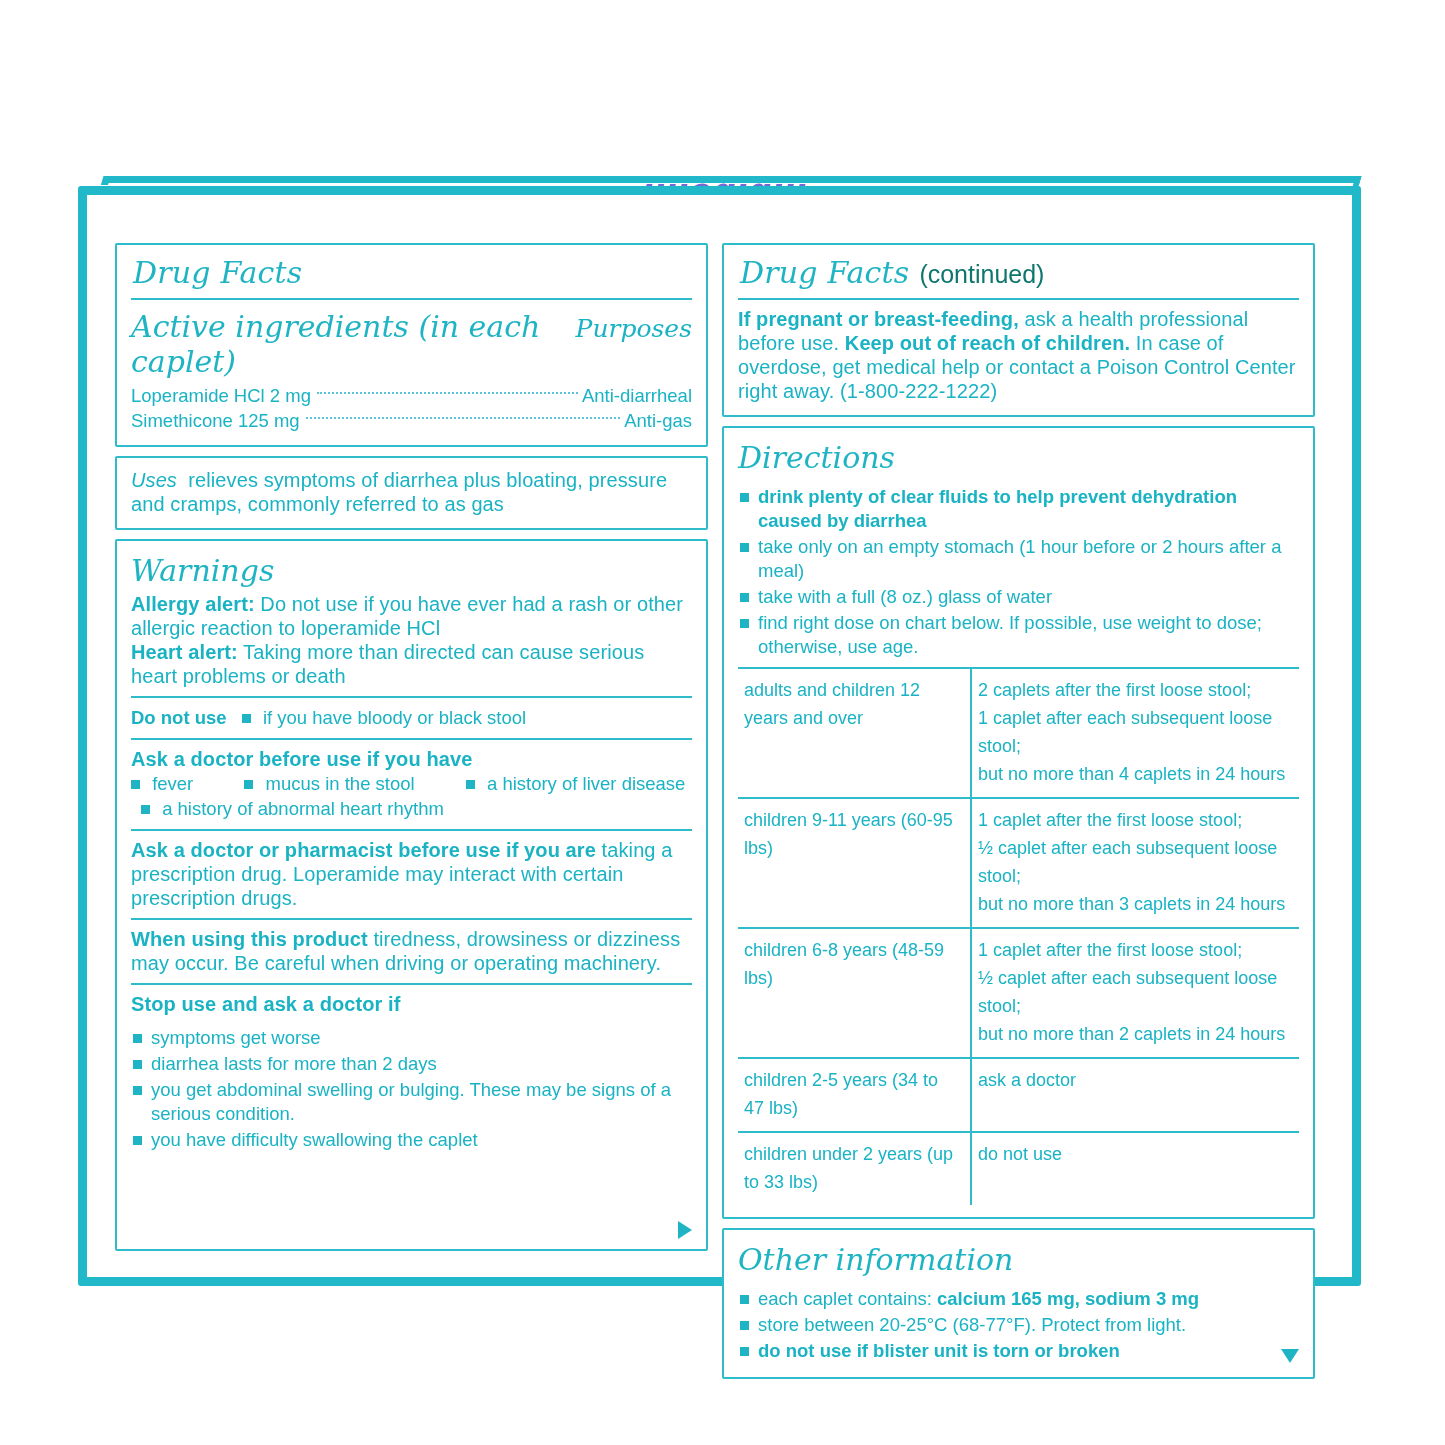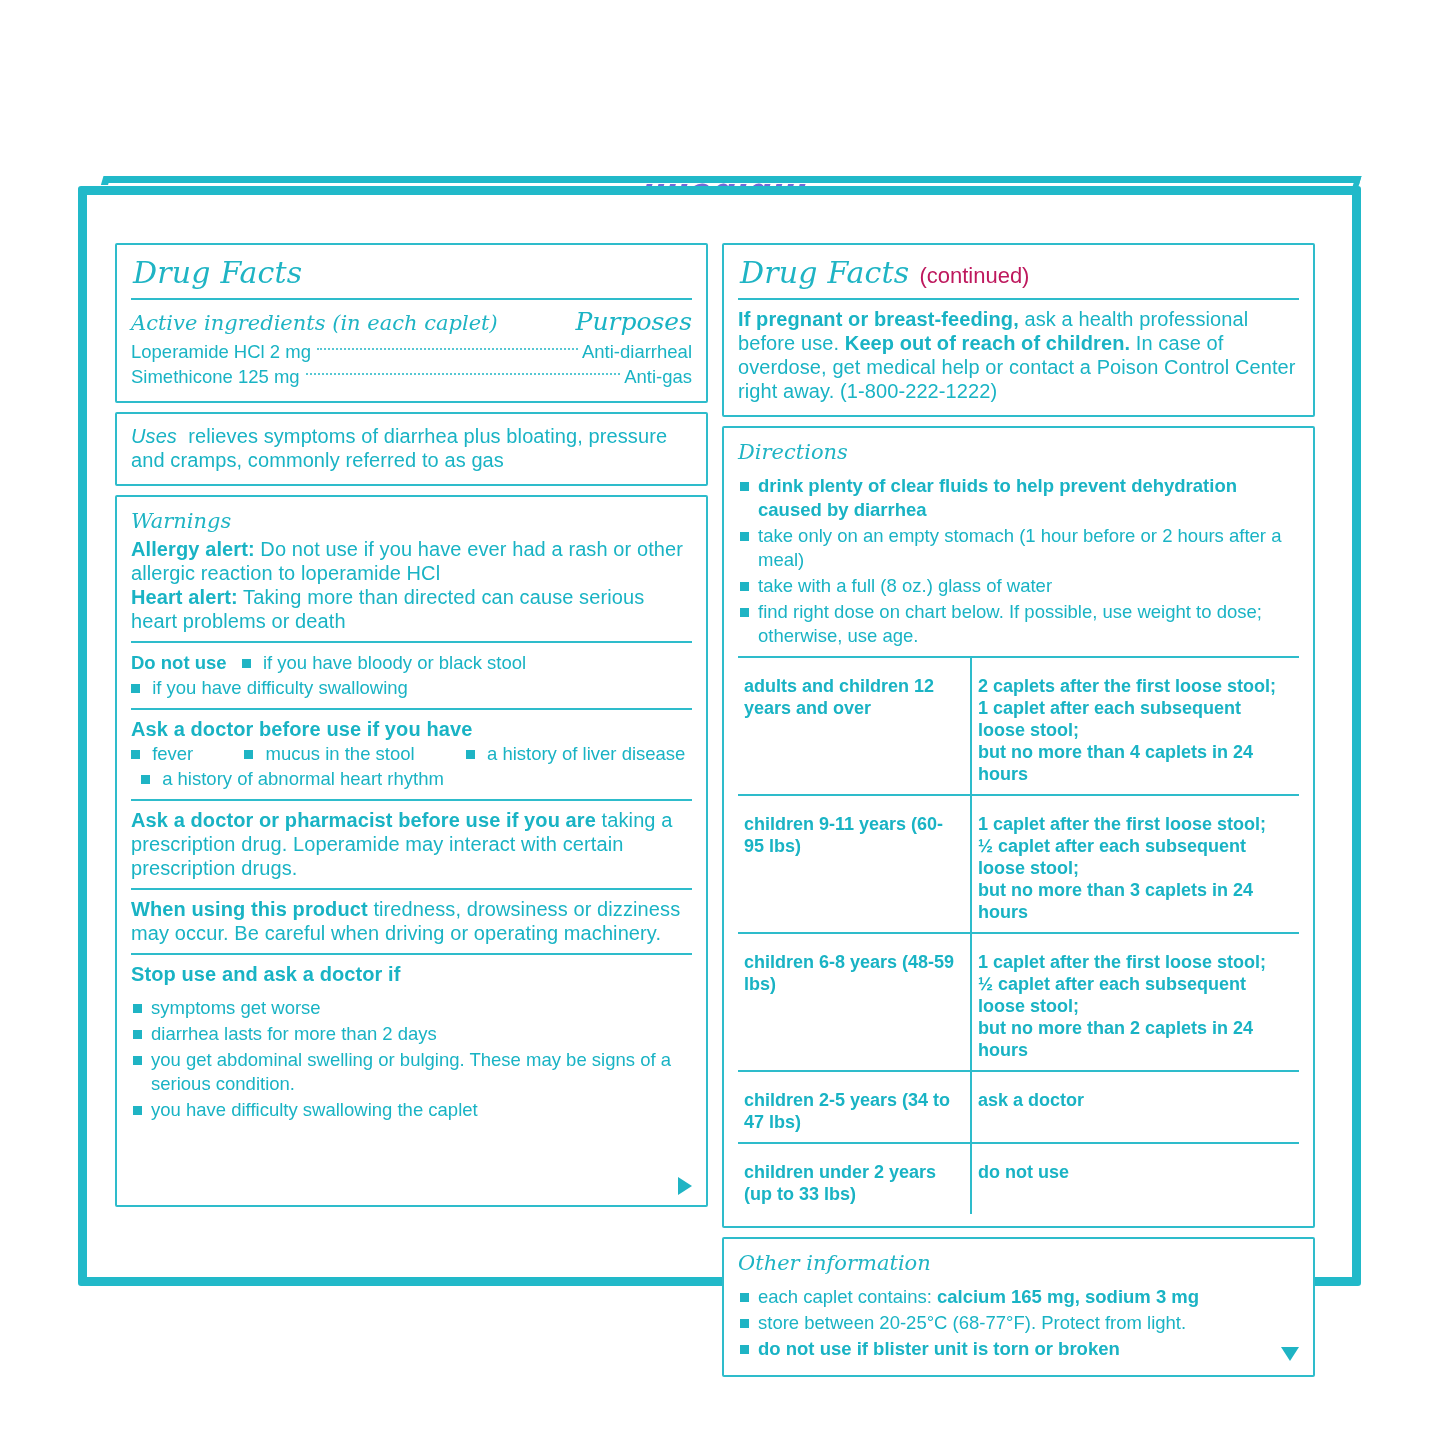--- a/index.html
+++ b/index.html
@@ -90,26 +90,26 @@
     margin:0 0 4px 2px;
     color:#1fb4c4;
     letter-spacing:.2px;
   }
   .dfhead{
     display:flex;align-items:baseline;gap:10px;
     margin:0 0 6px 2px;
   }
   .dfhead .cont{
     font-family:"Liberation Sans", sans-serif;
-    font-style:normal;font-size:22px;color:#be185d;
+    font-style:normal;font-size:25px;color:#0f766e;
   }
   h2.sect{
     font-family:"DejaVu Serif", serif;
     font-style:italic;font-weight:400;
-    font-size:21px;margin:2px 0 4px 0;color:#1fb4c4;
+    font-size:30px;margin:2px 0 4px 0;color:#1fb4c4;
   }
   .sect-inline{
     display:flex;justify-content:space-between;align-items:baseline;
   }
   .sect-inline .right{
     font-family:"DejaVu Serif", serif;font-style:italic;font-size:25px;
   }
   .body{font-size:20px;line-height:24px;letter-spacing:.1px;}
   .b{font-weight:700;}
   .dotline{
@@ -139,23 +139,22 @@
   }
   .inlinegrp{font-size:18.5px;line-height:25px;}
 
   
   table.dose{
     width:100%;border-collapse:collapse;margin-top:8px;font-size:18px;
   }
   table.dose td{
     border-top:2px solid #2ebccb;
     vertical-align:top;
-    padding:17px 8px 9px 6px;
-    line-height:22px;
-    font-weight:bold;
+    padding:7px 8px 9px 6px;
+    line-height:28px;
   }
   table.dose tr td:first-child{width:218px;border-right:2px solid #2ebccb;}
 
   .arrow-r{
     position:absolute;right:14px;bottom:10px;
     width:0;height:0;border-left:14px solid #1fb4c4;
     border-top:9px solid transparent;border-bottom:9px solid transparent;
   }
   .arrow-d{
     position:absolute;right:14px;bottom:14px;
@@ -220,24 +219,20 @@
           <div class="body">
             <span class="b">Heart alert:</span>
             <span>Taking more than directed can cause serious heart problems or death</span>
           </div>
 
           <div class="hr"></div>
           <div class="inlinegrp">
             <span class="b">Do not use</span>
             <span class="inlinesq"></span>
             <span>if you have bloody or black stool</span>
-          </div>
-          <div class="inlinegrp">
-            <span class="inlinesq" style="margin-left:0;"></span>
-            <span>if you have difficulty swallowing</span>
           </div>
 
           <div class="hr"></div>
           <div class="body b">Ask a doctor before use if you have</div>
           <div class="inlinegrp">
             <span class="inlinesq" style="margin-left:0;"></span>
             <span>fever</span>
             <span class="inlinesq" style="margin-left:46px;"></span>
             <span>mucus in the stool</span>
             <span class="inlinesq" style="margin-left:46px;"></span>

